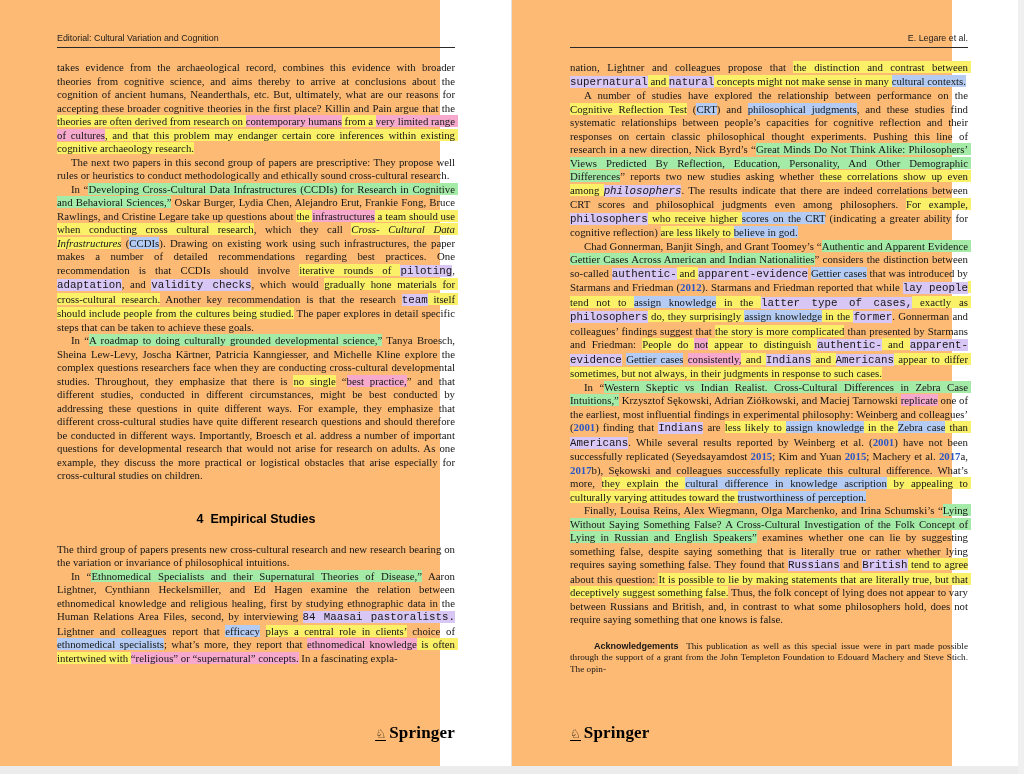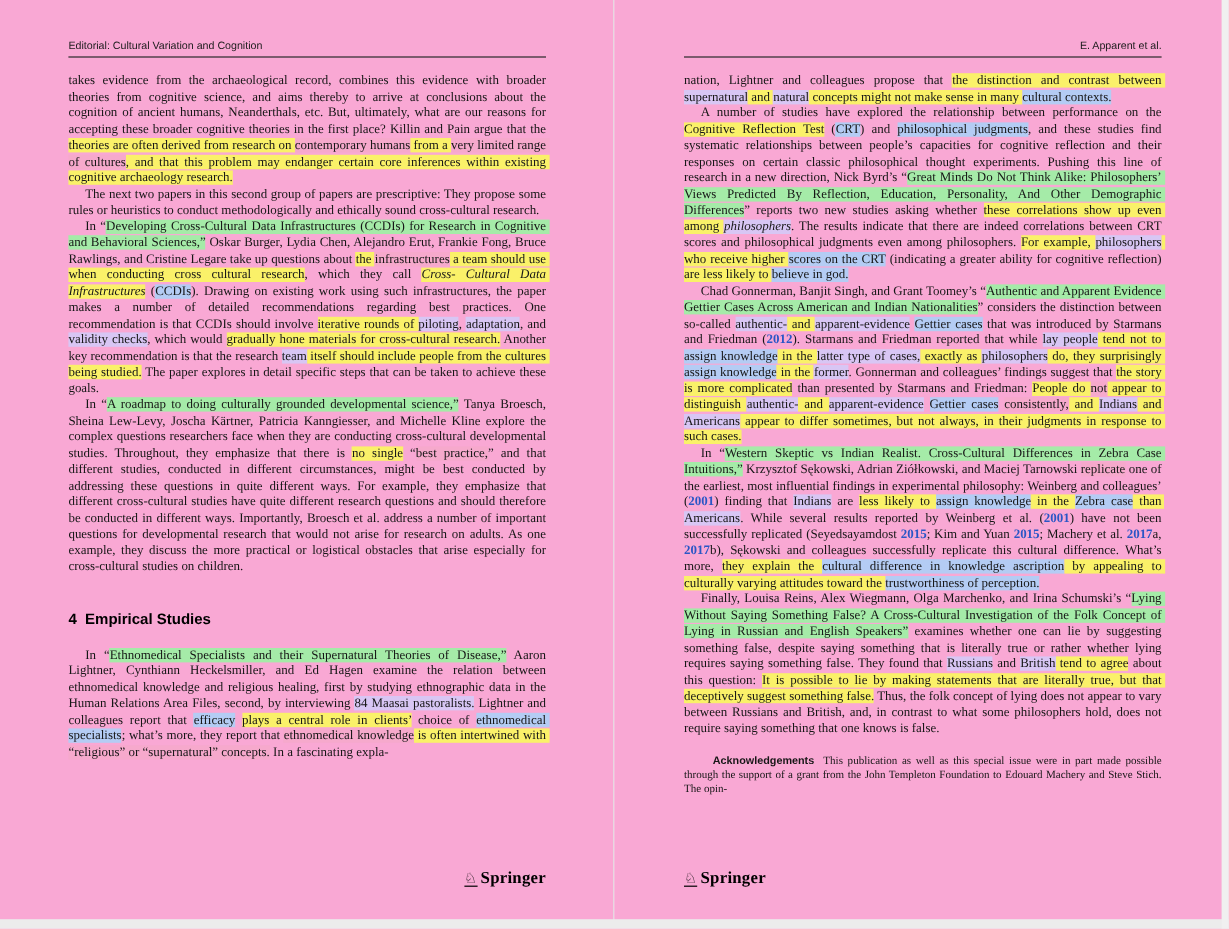--- a/index.html
+++ b/index.html
@@ -1,86 +1,87 @@
 <!DOCTYPE html>
 <html style="--hl-yellow: #faf169; --hl-pink: #f6a9cc; --hl-green: #a5eba8; --hl-blue: #b4ccf4; --hl-purple: #d8c6f4; --c-link: #2a56c6;"><head>
 <meta charset="utf-8">
 <style>
   html,body{margin:0;padding:0;background:#ffffff;}
   body{width:1024px;height:774px;overflow:hidden;position:relative;
        font-family:"Liberation Serif",serif;}
   .spread{position:absolute;left:0;top:0;width:1024px;height:774px;background:#fff;}
-  .page{position:absolute;top:0;width:512px;height:774px;background:#f9a8d4;}
+  .page{position:absolute;top:0;width:440px;height:774px;background:#fdba74;}
   .page-left{left:0;}
   .page-right{left:512px;}
   .page-inner{position:absolute;top:33px;width:398px;}
   .page-left .page-inner{left:57px;}
   .page-right .page-inner{left:58px;}
   .running-head{font:8.9px/11px "Liberation Sans",sans-serif;color:#1c1c1c;}
   .rh-left{text-align:left;}
   .rh-right{text-align:right;}
   .rule{height:0;border-top:1.4px solid #2a2a2a;margin-top:3px;}
   .body-col{margin-top:13px;}
   .para{margin:0;text-align:justify;font-size:10.8px;line-height:13.5px;color:#161616;}
   .para.indent{text-indent:14px;}
   .section-heading{font:bold 12.5px/15px "Liberation Sans",sans-serif;color:#000;
-       margin:29px 0 16px 0;}
+       margin:29px 0 16px 0;text-align:center;}
   .ack{margin-top:14px;font-size:9.2px;line-height:11.6px;}
   .run{white-space:pre-wrap;}
   .hl-yellow{background:var(--hl-yellow,#faf169);}
   .hl-pink{background:var(--hl-pink,#f6a9cc);}
   .hl-green{background:var(--hl-green,#a5eba8);}
   .hl-blue{background:var(--hl-blue,#b4ccf4);}
-  .hl-purple{background:var(--hl-purple,#d8c6f4);}
+  .hl-purple{background:var(--hl-purple,#d8c6f4);font-family:Liberation Mono, monospace;}
   .it{font-style:italic;}
   .bold{font-weight:bold;}
   .sans{font-family:"Liberation Sans",sans-serif;font-weight:bold;font-size:9px;margin-left:24px;}
   .link{color:var(--c-link,#2a56c6);cursor:pointer;font-weight:bold;}
   .page-footer{position:absolute;top:723px;width:398px;}
   .page-left .page-footer{left:57px;text-align:right;}
   .page-right .page-footer{left:58px;text-align:left;}
   .springer-mark{display:inline-block;font-size:12px;line-height:10px;
        border-bottom:1.4px solid #000;padding-bottom:0.5px;color:#000;}
   .springer-text{font-family:"Liberation Serif",serif;font-weight:bold;
-       font-size:14px;color:#000;margin-left:3px;letter-spacing:0.2px;}
+       font-size:17px;color:#000;margin-left:3px;letter-spacing:0.2px;}
   .page-divider{position:absolute;left:511px;top:0;width:1px;height:774px;background:#e3e3e3;}
   .strip-bottom{position:absolute;left:0;top:766px;width:1024px;height:8px;background:#ececec;}
   .strip-right{position:absolute;left:1018px;top:0;width:6px;height:774px;background:#f0f0f0;}
 </style>
 </head>
 <body>
 
 <div class="spread">
 
   <section class="page page-left">
     <div class="page-inner">
       <div class="running-head rh-left">
         <span>Editorial: Cultural Variation and Cognition</span>
       </div>
       <div class="rule"></div>
       <div class="body-col">
           <p class="para"><span class="run">takes evidence from the archaeological record, combines this evidence with broader theories from cognitive science, and aims thereby to arrive at conclusions about the cognition of ancient humans, Neanderthals, etc. But, ultimately, what are our reasons for accepting these broader cognitive theories in the first place? Killin and Pain argue that the </span><span class="run hl-yellow">theories are often derived from research on </span><span class="run hl-pink">contemporary humans</span><span class="run hl-yellow"> from a </span><span class="run hl-pink">very limited range of cultures</span><span class="run hl-yellow">, and that this problem may endanger certain core inferences within existing cognitive archaeology research.</span></p>
-          <p class="para indent"><span class="run">The next two papers in this second group of papers are prescriptive: They propose some rules or heuristics to conduct methodologically and ethically sound cross-cultural research.</span></p>
+          <p class="para indent"><span class="run">The next two papers in this second group of papers are prescriptive: They propose well rules or heuristics to conduct methodologically and ethically sound cross-cultural research.</span></p>
           <p class="para indent"><span class="run">In “</span><span class="run hl-green">Developing Cross-Cultural Data Infrastructures (CCDIs) for Research in Cognitive and Behavioral Sciences,”</span><span class="run"> Oskar Burger, Lydia Chen, Alejandro Erut, Frankie Fong, Bruce Rawlings, and Cristine Legare take up questions about </span><span class="run hl-yellow">the </span><span class="run hl-pink">infrastructures</span><span class="run hl-yellow"> a team should use when conducting cross cultural research</span><span class="run">, which they call </span><span class="run hl-yellow it">Cross- Cultural Data Infrastructures</span><span class="run"> (</span><span class="run hl-blue">CCDIs</span><span class="run">). Drawing on existing work using such infrastructures, the paper makes a number of detailed recommendations regarding best practices. One recommendation is that CCDIs should involve </span><span class="run hl-yellow">iterative rounds of </span><span class="run hl-purple">piloting</span><span class="run">, </span><span class="run hl-purple">adaptation</span><span class="run">, and </span><span class="run hl-purple">validity checks</span><span class="run">, which would </span><span class="run hl-yellow">gradually hone materials for cross-cultural research.</span><span class="run"> Another key recommendation is that the research </span><span class="run hl-purple">team</span><span class="run hl-yellow"> itself should include people from the cultures being studied.</span><span class="run"> The paper explores in detail specific steps that can be taken to achieve these goals.</span></p>
           <p class="para indent"><span class="run">In “</span><span class="run hl-green">A roadmap to doing culturally grounded developmental science,”</span><span class="run"> Tanya Broesch, Sheina Lew-Levy, Joscha Kärtner, Patricia Kanngiesser, and Michelle Kline explore the complex questions researchers face when they are conducting cross-cultural developmental studies. Throughout, they emphasize that there is </span><span class="run hl-yellow">no single</span><span class="run"> “</span><span class="run hl-pink">best practice,</span><span class="run">” and that different studies, conducted in different circumstances, might be best conducted by addressing these questions in quite different ways. For example, they emphasize that different cross-cultural studies have quite different research questions and should therefore be conducted in different ways. Importantly, Broesch et al. address a number of important questions for developmental research that would not arise for research on adults. As one example, they discuss the more practical or logistical obstacles that arise especially for cross-cultural studies on children.</span></p>
           <h2 class="section-heading">4&nbsp;&nbsp;Empirical Studies</h2>
+          <p class="para"><span class="run">The third group of papers presents new cross-cultural research and new research bearing on the variation or invariance of philosophical intuitions.</span></p>
           <p class="para indent"><span class="run">In “</span><span class="run hl-green">Ethnomedical Specialists and their Supernatural Theories of Disease,”</span><span class="run"> Aaron Lightner, Cynthiann Heckelsmiller, and Ed Hagen examine the relation between ethnomedical knowledge and religious healing, first by studying ethnographic data in the Human Relations Area Files, second, by interviewing </span><span class="run hl-purple">84 Maasai pastoralists.</span><span class="run"> Lightner and colleagues report that </span><span class="run hl-blue">efficacy</span><span class="run"> </span><span class="run hl-yellow">plays a central role in clients’</span><span class="run"> choice of </span><span class="run hl-blue">ethnomedical specialists</span><span class="run">; what’s more, they report that </span><span class="run hl-pink">ethnomedical knowledge</span><span class="run hl-yellow"> is often intertwined with </span><span class="run hl-pink">“religious” or “supernatural” concepts.</span><span class="run"> In a fascinating expla-</span></p>
         </div>
     </div>
     <footer class="page-footer">
       <span class="springer-mark">♘</span><span class="springer-text">Springer</span>
     </footer>
   </section>
 
   <div class="page-divider"></div>
 
   <section class="page page-right">
     <div class="page-inner">
       <div class="running-head rh-right">
-        <span>E. Apparent et al.</span>
+        <span>E. Legare et al.</span>
       </div>
       <div class="rule"></div>
       <div class="body-col">
           <p class="para"><span class="run">nation, Lightner and colleagues propose that </span><span class="run hl-yellow">the distinction and contrast between </span><span class="run hl-purple">supernatural</span><span class="run hl-yellow"> and </span><span class="run hl-purple">natural</span><span class="run hl-yellow"> concepts might not make sense in many </span><span class="run hl-blue">cultural contexts.</span></p>
           <p class="para indent"><span class="run">A number of studies have explored the relationship between performance on the </span><span class="run hl-yellow">Cognitive Reflection Test</span><span class="run"> (</span><span class="run hl-blue">CRT</span><span class="run">) and </span><span class="run hl-blue">philosophical judgments</span><span class="run">, and these studies find systematic relationships between people’s capacities for cognitive reflection and their responses on certain classic philosophical thought experiments. Pushing this line of research in a new direction, Nick Byrd’s “</span><span class="run hl-green">Great Minds Do Not Think Alike: Philosophers’ Views Predicted By Reflection, Education, Personality, And Other Demographic Differences</span><span class="run">” reports two new studies asking whether </span><span class="run hl-yellow">these correlations show up even among </span><span class="run hl-purple it">philosophers</span><span class="run">. The results indicate that there are indeed correlations between CRT scores and philosophical judgments even among philosophers. </span><span class="run hl-yellow">For example, </span><span class="run hl-purple">philosophers</span><span class="run hl-yellow"> who receive higher </span><span class="run hl-blue">scores on the CRT</span><span class="run"> (indicating a greater ability for cognitive reflection) </span><span class="run hl-yellow">are less likely to </span><span class="run hl-blue">believe in god.</span></p>
           <p class="para indent"><span class="run">Chad Gonnerman, Banjit Singh, and Grant Toomey’s “</span><span class="run hl-green">Authentic and Apparent Evidence Gettier Cases Across American and Indian Nationalities</span><span class="run">” considers the distinction between so-called </span><span class="run hl-purple">authentic-</span><span class="run hl-yellow"> and </span><span class="run hl-purple">apparent-evidence</span><span class="run"> </span><span class="run hl-blue">Gettier cases</span><span class="run"> that was introduced by Starmans and Friedman (</span><span class="run link">2012</span><span class="run">). Starmans and Friedman reported that while </span><span class="run hl-purple">lay people</span><span class="run hl-yellow"> tend not to </span><span class="run hl-blue">assign knowledge</span><span class="run hl-yellow"> in the </span><span class="run hl-purple">latter type of cases,</span><span class="run hl-yellow"> exactly as </span><span class="run hl-purple">philosophers</span><span class="run hl-yellow"> do, they surprisingly </span><span class="run hl-blue">assign knowledge</span><span class="run hl-yellow"> in the </span><span class="run hl-purple">former</span><span class="run">. Gonnerman and colleagues’ findings suggest that </span><span class="run hl-yellow">the story is more complicated</span><span class="run"> than presented by Starmans and Friedman: </span><span class="run hl-yellow">People do </span><span class="run hl-pink">not</span><span class="run hl-yellow"> appear to distinguish </span><span class="run hl-purple">authentic-</span><span class="run hl-yellow"> and </span><span class="run hl-purple">apparent-evidence</span><span class="run"> </span><span class="run hl-blue">Gettier cases</span><span class="run"> </span><span class="run hl-pink">consistently,</span><span class="run hl-yellow"> and </span><span class="run hl-purple">Indians</span><span class="run hl-yellow"> and </span><span class="run hl-purple">Americans</span><span class="run hl-yellow"> appear to differ sometimes, but not always, in their judgments in response to such cases.</span></p>
           <p class="para indent"><span class="run">In “</span><span class="run hl-green">Western Skeptic vs Indian Realist. Cross-Cultural Differences in Zebra Case Intuitions,”</span><span class="run"> Krzysztof Sękowski, Adrian Ziółkowski, and Maciej Tarnowski </span><span class="run hl-pink">replicate</span><span class="run"> one of the earliest, most influential findings in experimental philosophy: Weinberg and colleagues’ (</span><span class="run link">2001</span><span class="run">) finding that </span><span class="run hl-purple">Indians</span><span class="run"> are </span><span class="run hl-yellow">less likely to </span><span class="run hl-blue">assign knowledge</span><span class="run hl-yellow"> in the </span><span class="run hl-blue">Zebra case</span><span class="run hl-yellow"> than </span><span class="run hl-purple">Americans</span><span class="run">. While several results reported by Weinberg et al. (</span><span class="run link">2001</span><span class="run">) have not been successfully replicated (Seyedsayamdost </span><span class="run link">2015</span><span class="run">; Kim and Yuan </span><span class="run link">2015</span><span class="run">; Machery et al. </span><span class="run link">2017</span><span class="run">a, </span><span class="run link">2017</span><span class="run">b), Sękowski and colleagues successfully replicate this cultural difference. What’s more, </span><span class="run hl-yellow">they explain the </span><span class="run hl-blue">cultural difference in knowledge ascription</span><span class="run hl-yellow"> by appealing to culturally varying attitudes toward the </span><span class="run hl-blue">trustworthiness of perception.</span></p>
           <p class="para indent"><span class="run">Finally, Louisa Reins, Alex Wiegmann, Olga Marchenko, and Irina Schumski’s “</span><span class="run hl-green">Lying Without Saying Something False? A Cross-Cultural Investigation of the Folk Concept of Lying in Russian and English Speakers”</span><span class="run"> examines whether one can lie by suggesting something false, despite saying something that is literally true or rather whether lying requires saying something false. They found that </span><span class="run hl-purple">Russians</span><span class="run"> and </span><span class="run hl-purple">British</span><span class="run hl-yellow"> tend to agree</span><span class="run"> about this question: </span><span class="run hl-yellow">It is possible to lie by making statements that are literally true, but that deceptively suggest something false.</span><span class="run"> Thus, the folk concept of lying does not appear to vary between Russians and British, and, in contrast to what some philosophers hold, does not require saying something that one knows is false.</span></p>
           <p class="para ack"><span class="run bold sans">Acknowledgements</span><span class="run">&nbsp; This publication as well as this special issue were in part made possible through the support of a grant from the John Templeton Foundation to Edouard Machery and Steve Stich. The opin-</span></p>
         </div>

